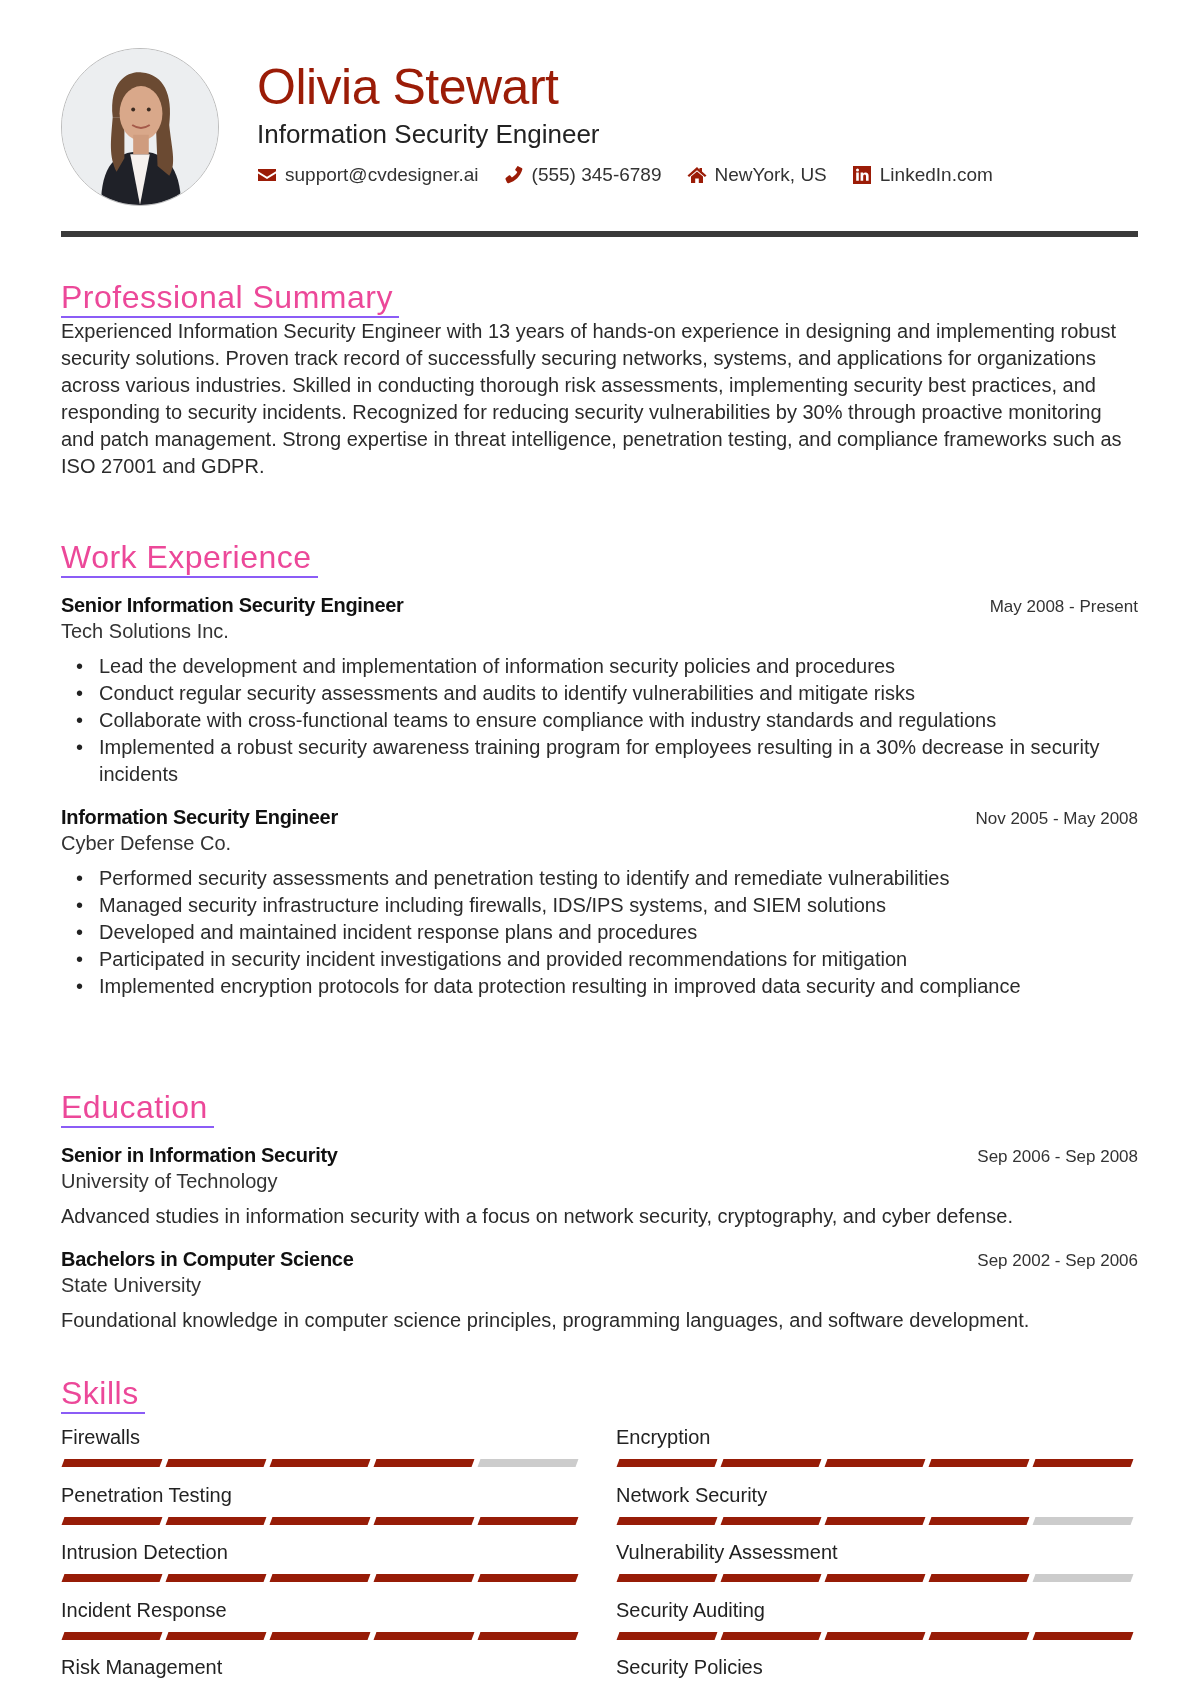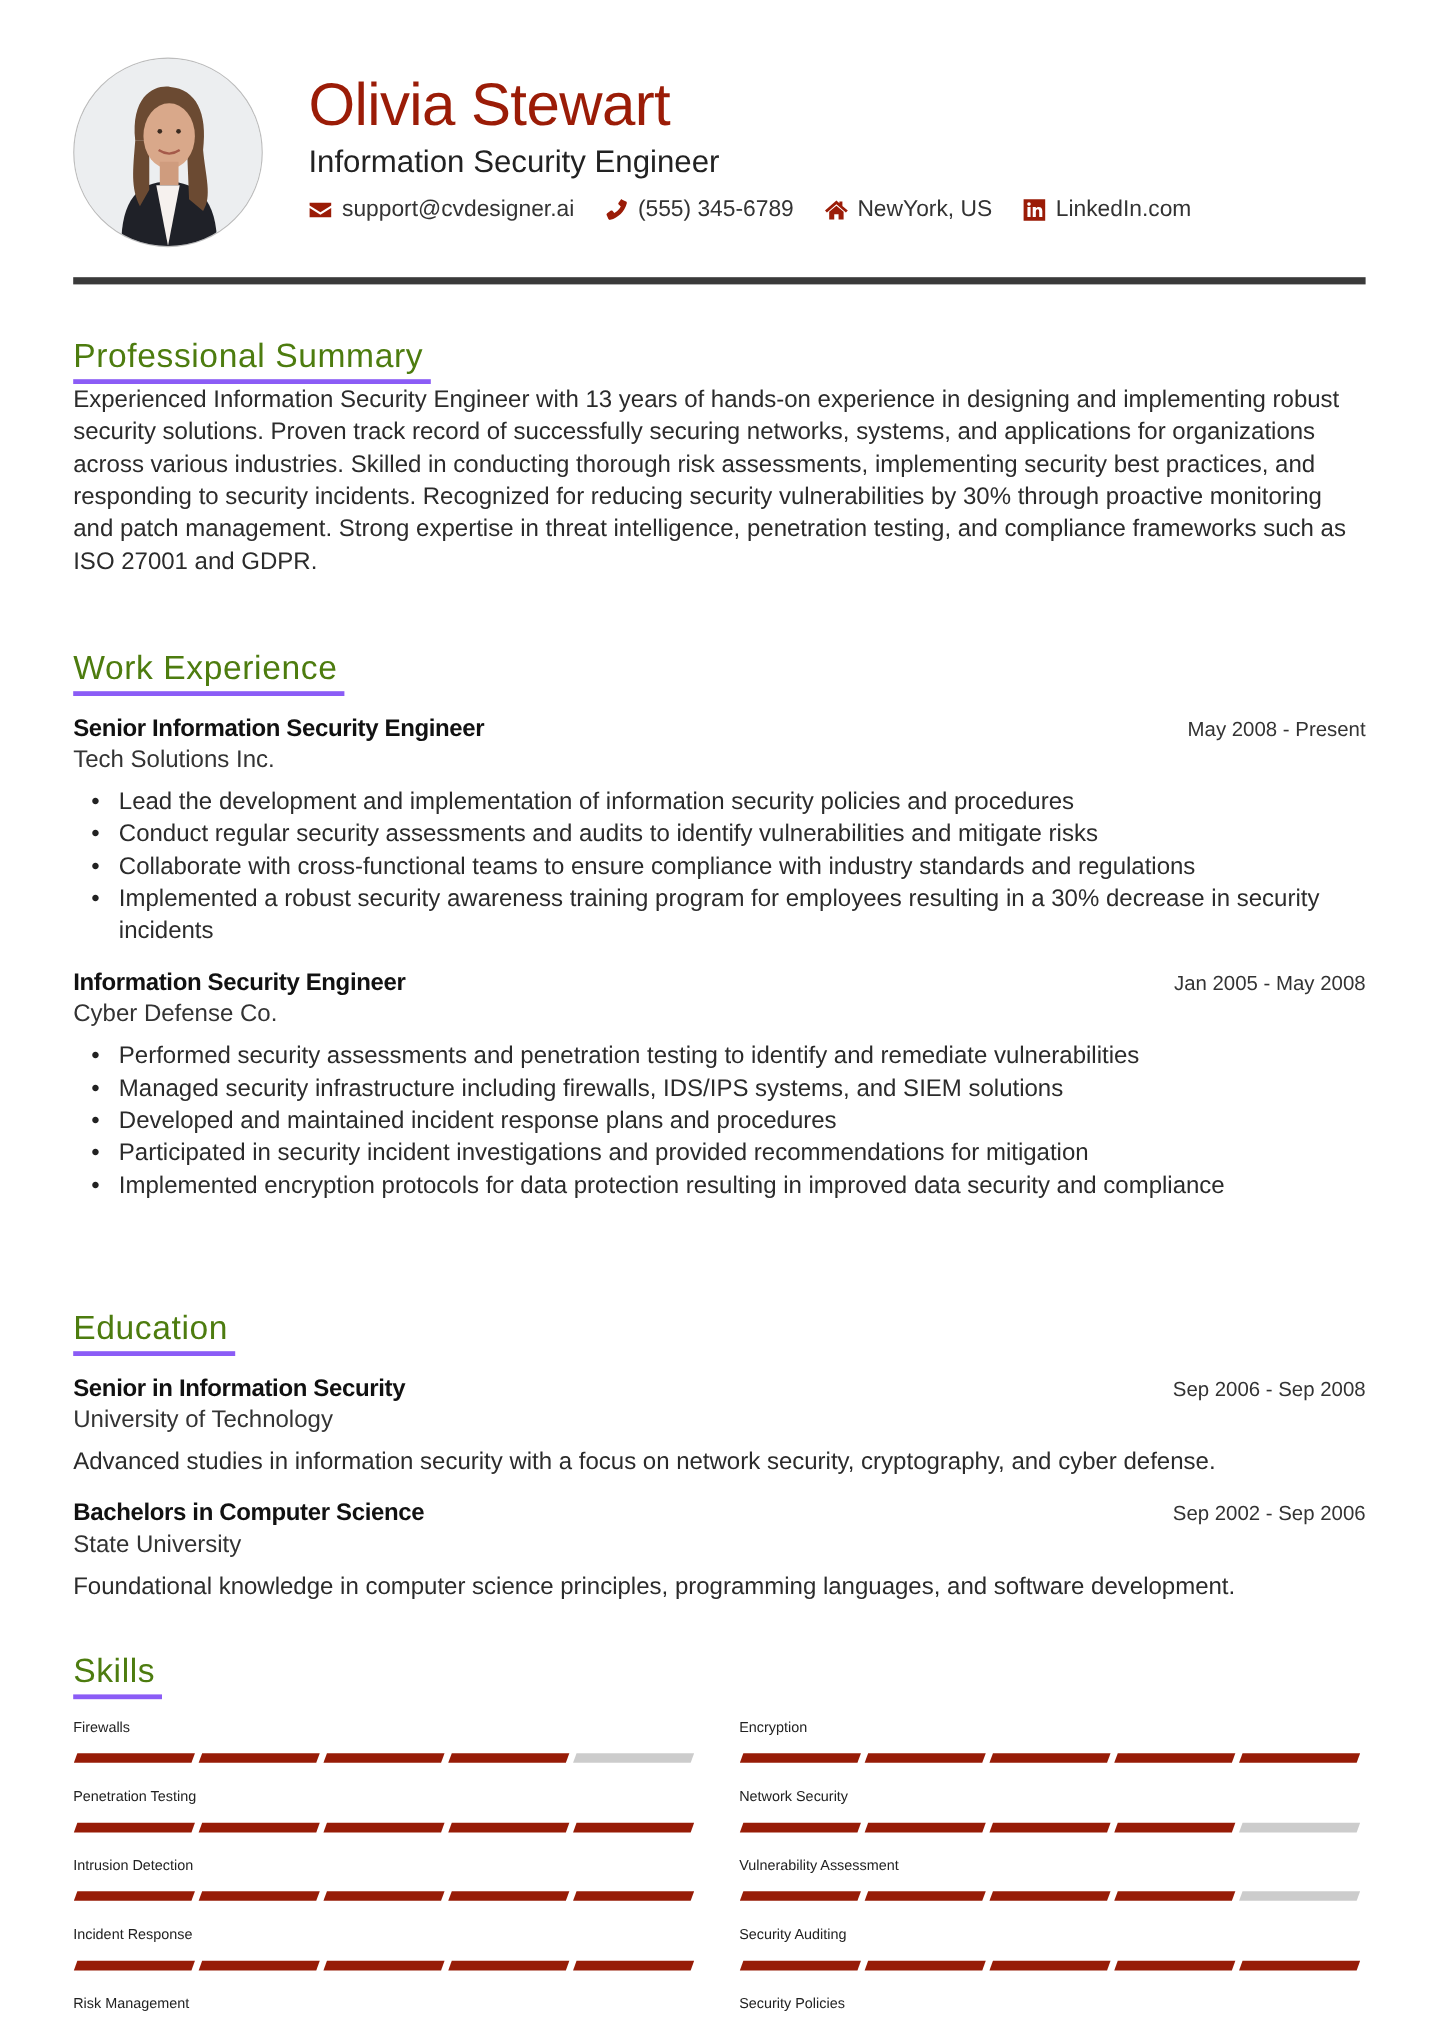--- a/index.html
+++ b/index.html
@@ -20,43 +20,43 @@
   .name { font-size: 50px; line-height: 58px; color: #9b1c07; font-weight: 500; letter-spacing: -0.5px; }
   .role { font-size: 26px; line-height: 32px; color: #222; margin-top: 2px; }
   .contacts { display: flex; align-items: flex-start; margin-top: 14px; font-size: 19px; color: #333; }
   .contact { display: flex; align-items: center; margin-right: 25px; white-space: nowrap; }
   .contact .ic { width: 20px; height: 20px; margin-right: 8px; display: inline-flex; align-items: center; justify-content: center; }
   .contact .ic svg { width: 20px; height: 20px; fill: #9b1c07; }
   .rule { position: absolute; left: 0; top: 231px; width: 1077px; height: 6px; background: #3a3a3a; }
 
   
   .section-title {
-    display: inline-block; font-size: 28px; line-height: 34px; color: #4d7c0f; font-weight: 500;
-    letter-spacing: 0.5px; padding-right: 6px; border-bottom: 4px solid #8b5cf6; padding-bottom: 2px;
+    display: inline-block; font-size: 32px; line-height: 34px; color: #ec4899; font-weight: 500;
+    letter-spacing: 0.5px; padding-right: 6px; border-bottom: 2px solid #8b5cf6; padding-bottom: 2px;
   }
   .summary-sec { position: absolute; top: 280px; left: 0; width: 1077px; }
   .summary-text { font-size: 20px; line-height: 27px; color: #2b2b2b; }
 
   .work-sec { position: absolute; top: 540px; left: 0; width: 1077px; }
   .edu-sec { position: absolute; top: 1090px; left: 0; width: 1077px; }
   .skills-sec { position: absolute; top: 1376px; left: 0; width: 1077px; }
 
   .entry { margin-top: 14px; }
   .entry-head { display: flex; justify-content: space-between; align-items: baseline; }
   .entry-title { font-size: 20px; line-height: 26px; font-weight: 700; color: #111; letter-spacing: -0.3px; }
   .entry-date { font-size: 17px; line-height: 22px; color: #333; }
   .entry-org { font-size: 20px; line-height: 27px; color: #333; }
   .bullets { list-style: none; margin-top: 8px; }
   .bullets li { position: relative; padding-left: 38px; font-size: 20px; line-height: 27px; color: #2b2b2b; }
   .bullets li::before { content: "\2022"; position: absolute; left: 15px; top: 0; color: #222; }
   .entry-desc { font-size: 20px; line-height: 27px; color: #2b2b2b; margin-top: 8px; }
 
   .skills-grid { display: grid; grid-template-columns: 522px 522px; column-gap: 33px; margin-top: 10px; }
   .skill { height: 57.5px; }
-  .skill-name { font-size: 12px; line-height: 27px; color: #222; }
+  .skill-name { font-size: 20px; line-height: 27px; color: #222; }
   .skill-bar { display: flex; gap: 6px; margin-top: 8px; padding-left: 2px; }
   .seg { width: 98px; height: 8px; background: #cccccc; transform: skewX(-20deg); }
   .seg.on { background: #971c07; }
 </style>
 </head>
 <body>
 
 <div class="page">
 
   <div class="header">
@@ -136,21 +136,21 @@
         <li>Lead the development and implementation of information security policies and procedures</li>
         <li>Conduct regular security assessments and audits to identify vulnerabilities and mitigate risks</li>
         <li>Collaborate with cross-functional teams to ensure compliance with industry standards and regulations</li>
         <li>Implemented a robust security awareness training program for employees resulting in a 30% decrease in security incidents</li>
       </ul>
     </div>
 
     <div class="entry" style="margin-top:16px">
       <div class="entry-head">
         <span class="entry-title">Information Security Engineer</span>
-        <span class="entry-date">Jan 2005 - May 2008</span>
+        <span class="entry-date">Nov 2005 - May 2008</span>
       </div>
       <div class="entry-org">Cyber Defense Co.</div>
       <ul class="bullets">
         <li>Performed security assessments and penetration testing to identify and remediate vulnerabilities</li>
         <li>Managed security infrastructure including firewalls, IDS/IPS systems, and SIEM solutions</li>
         <li>Developed and maintained incident response plans and procedures</li>
         <li>Participated in security incident investigations and provided recommendations for mitigation</li>
         <li>Implemented encryption protocols for data protection resulting in improved data security and compliance</li>
       </ul>
     </div>

